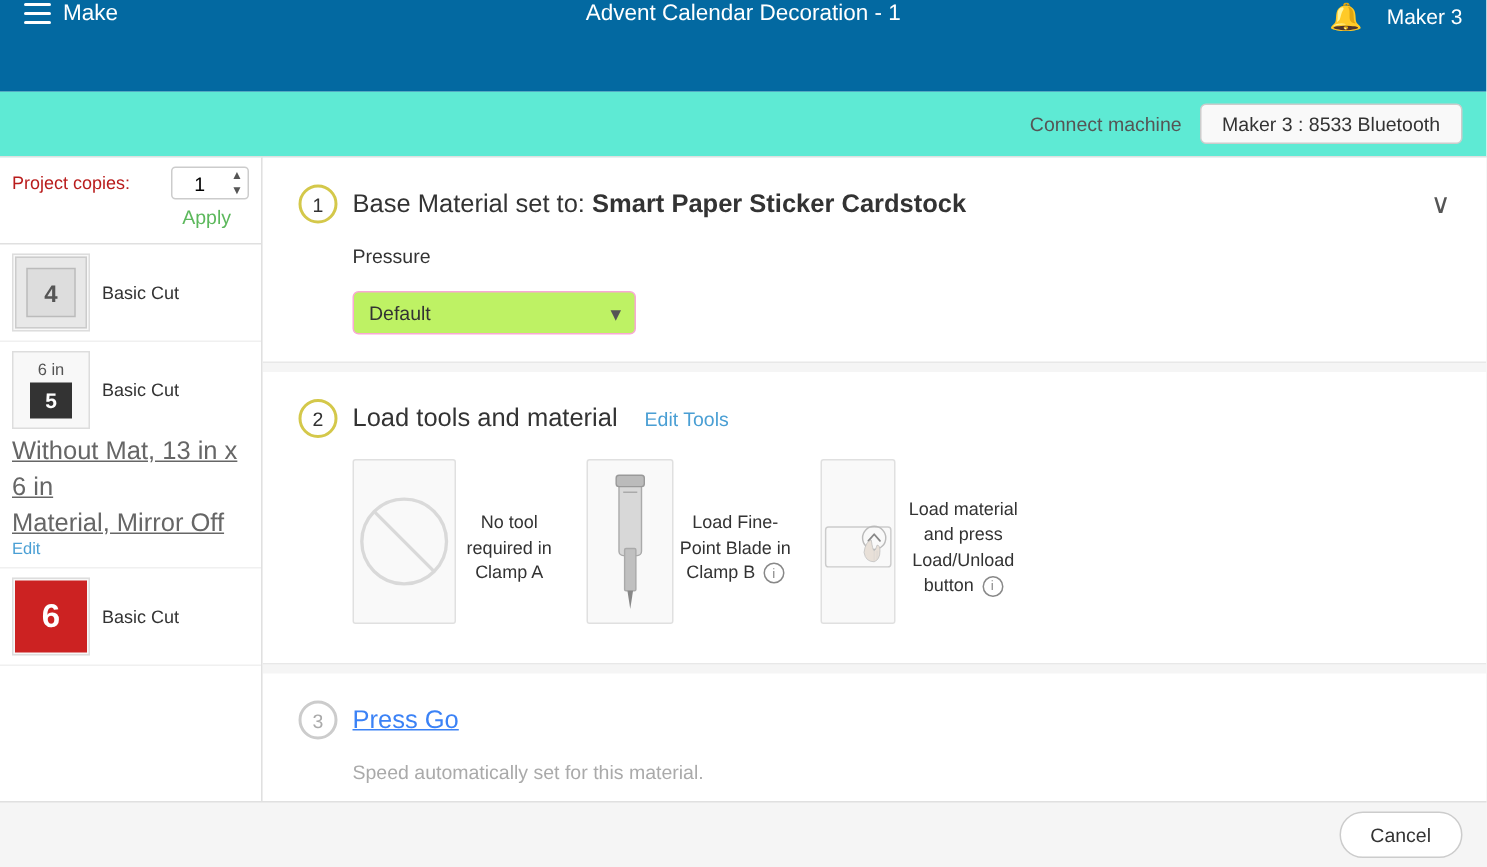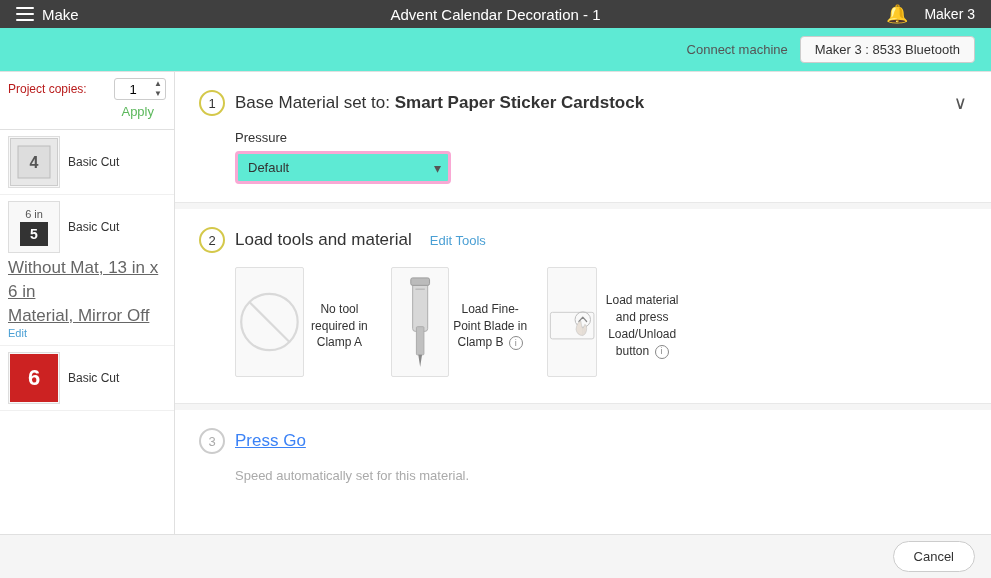--- a/index.html
+++ b/index.html
@@ -1,24 +1,24 @@
 <!DOCTYPE html>
 <html><head>
   <meta charset="utf-8">
   <style>
     * { box-sizing: border-box; margin: 0; padding: 0; }
     body { font-family: -apple-system, BlinkMacSystemFont, 'Segoe UI', sans-serif; width: 991px; height: 578px; overflow: hidden; background: #f5f5f5; }
 
     
     .header {
-      background: #404040;
+      background: #0369a1;
       color: white;
-      height: 28px;
-      display: flex;
-      align-items: center;
+      height: 61px;
+      display: flex;
+      align-items: flex-start;
       padding: 0 16px;
       position: relative;
     }
     .header-menu { display: flex; align-items: center; gap: 8px; cursor: pointer; }
     .header-title { position: absolute; left: 50%; transform: translateX(-50%); font-size: 15px; font-weight: 400; }
     .header-right { margin-left: auto; display: flex; align-items: center; gap: 16px; }
     .header-bell { font-size: 18px; cursor: pointer; }
     .header-maker { font-size: 14px; }
 
     
@@ -179,34 +179,34 @@
     }
     .edit-tools-link {
       font-size: 13px;
       color: #4a9fd4;
       cursor: pointer;
       margin-left: 8px;
     }
 
     
     .pressure-section { margin-left: 36px; }
-    .pressure-label { font-size: 13px; color: #333; margin-bottom: 6px; }
+    .pressure-label { font-size: 13px; color: #333; margin-bottom: 16px; }
     .pressure-select {
-      border: 3px solid #f9a8d4;
-      background: #5eead4;
+      border: 1px solid #f9a8d4;
+      background: #bef264;
       padding: 6px 30px 6px 10px;
       border-radius: 4px;
       font-size: 13px;
       color: #333;
       cursor: pointer;
       appearance: none;
       -webkit-appearance: none;
       background-image: none;
       position: relative;
-      width: 216px;
+      width: 189px;
     }
     .select-wrap {
       position: relative;
       display: inline-block;
     }
     .select-wrap::after {
       content: '▾';
       position: absolute;
       right: 10px;
       top: 50%;

